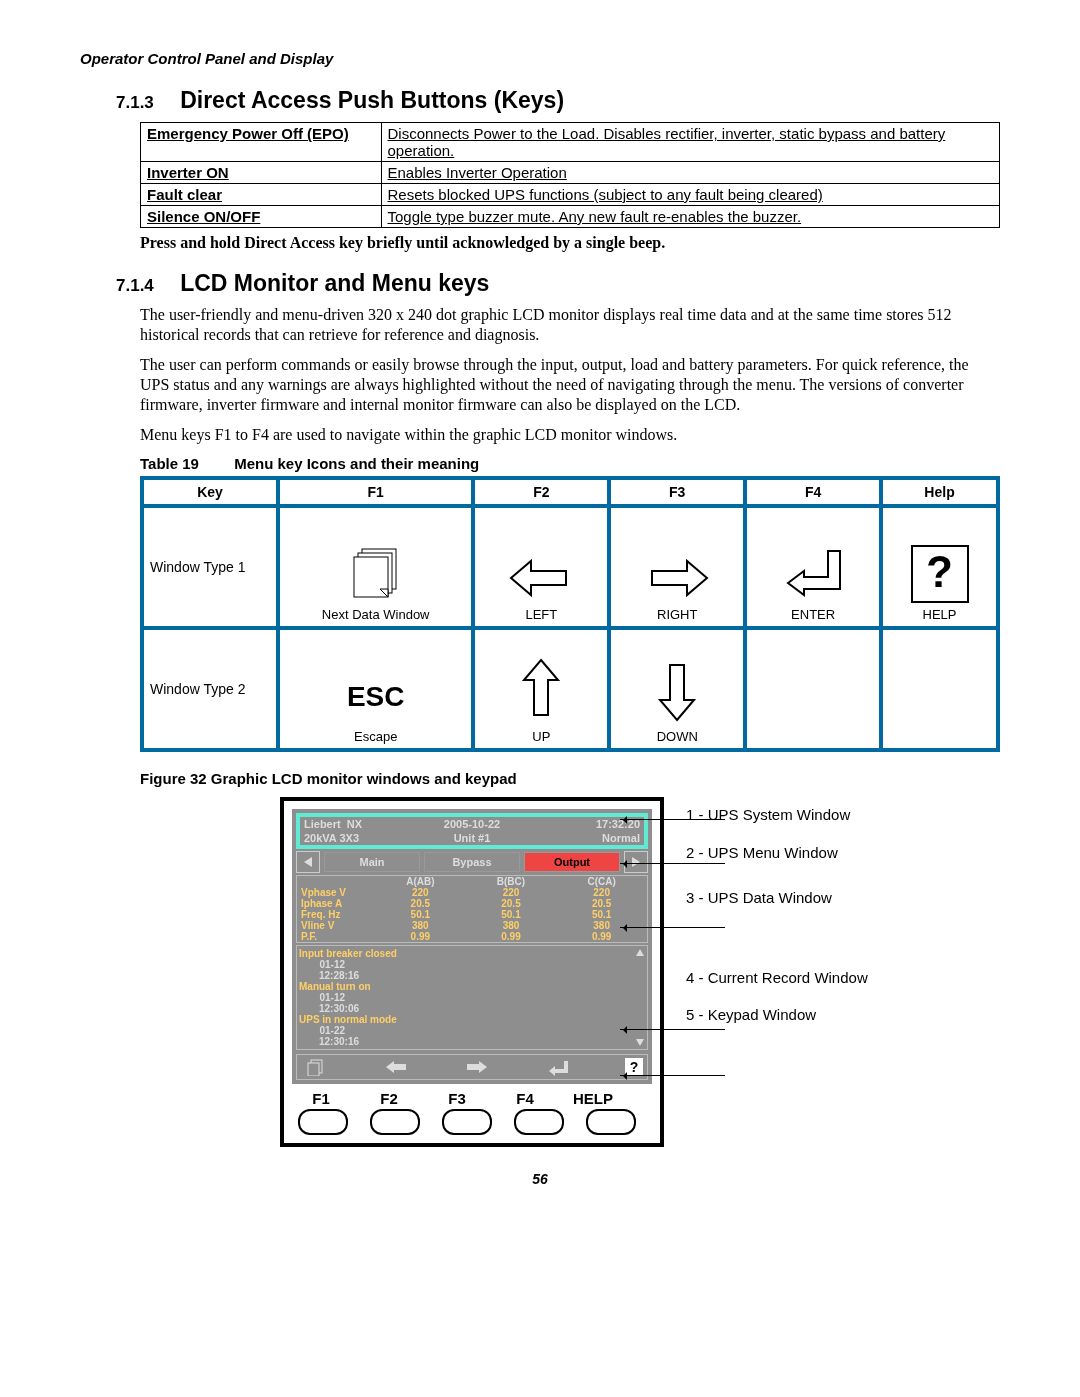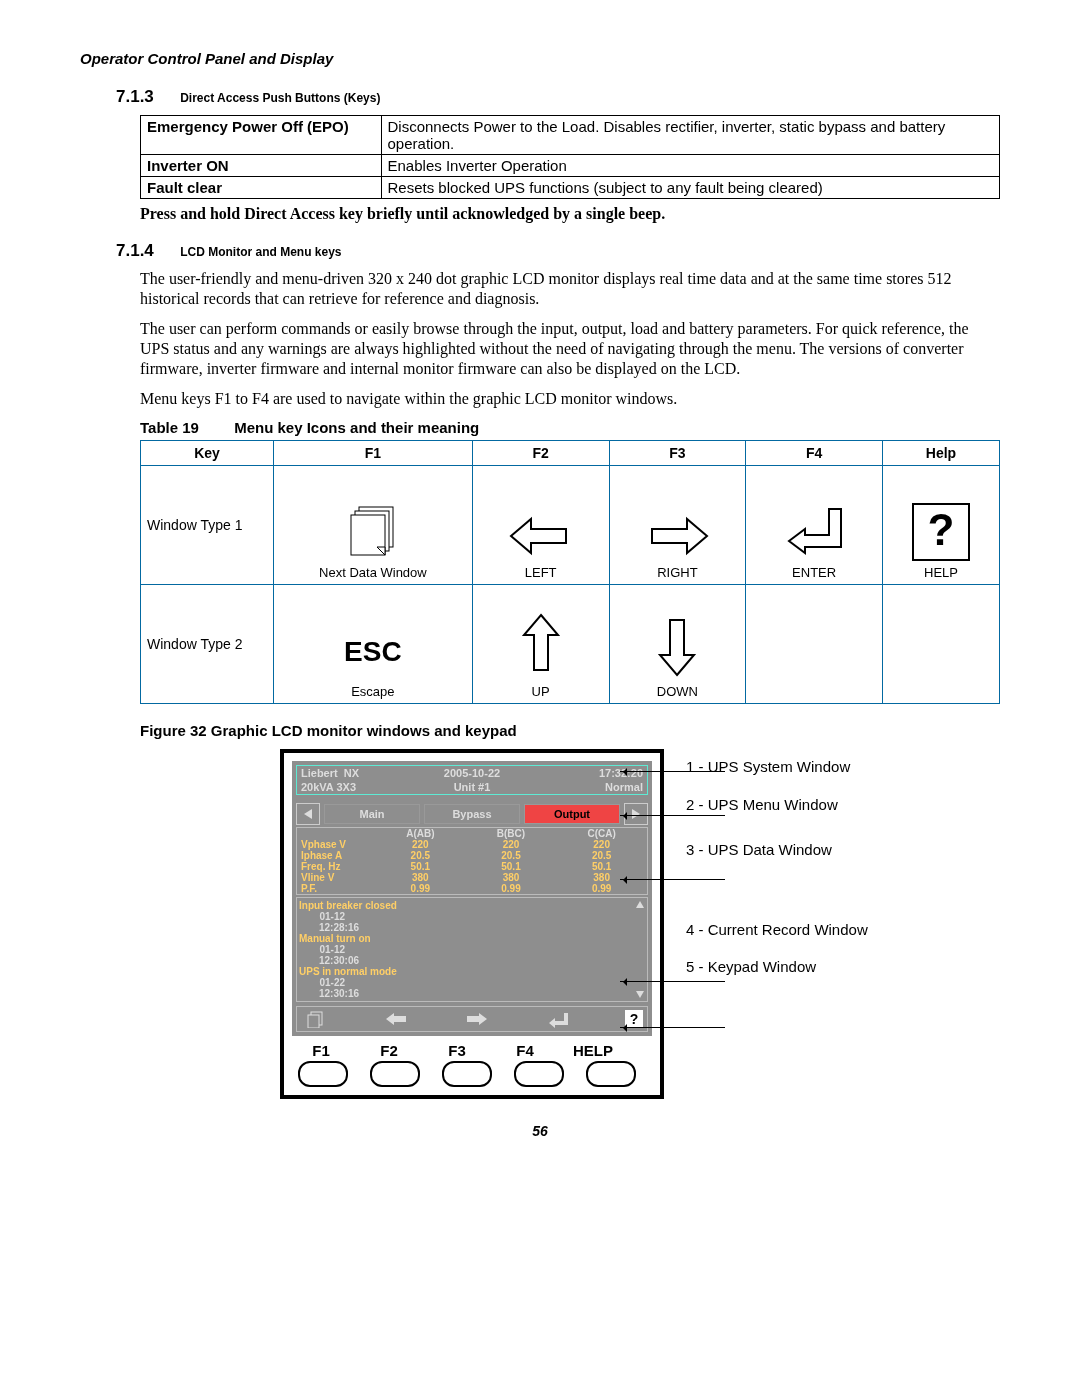--- a/index.html
+++ b/index.html
@@ -7,56 +7,57 @@
     font-size: 15px;
     color: #000;
     background: #fff;
     margin: 0;
     padding: 50px 80px 40px 80px;
     width: 1080px;
     box-sizing: border-box;
   }
   .header-title { font-style: italic; font-weight: bold; font-size: 15px; margin-bottom: 20px; }
   .section-num { font-weight: bold; font-size: 17px; display:inline-block; width:60px;margin-left:36px; }
-  .section-title { font-weight: bold; font-size: 12px; }
+  .section-title { font-weight: bold; font-size: 23px; }
   .section-row { margin: 18px 0 8px 0; }
   table.keys {
     border-collapse: collapse; width: 100%; margin: 8px 0 4px 60px; width: calc(100% - 60px);
     font-size: 15px;
+    text-decoration: underline;
   }
   table.keys td { border: 1px solid #000; padding: 2px 6px; vertical-align: top; }
   table.keys td.k { font-weight: bold; width: 28%; }
   .bold-note { font-family: Georgia, "Times New Roman", serif; font-weight: bold; margin: 6px 0 18px 60px; font-size: 16px;}
   .body-para { font-family: Georgia, "Times New Roman", serif; font-size: 16px; margin: 6px 0 10px 60px; line-height:1.25;}
   .tab-cap { font-weight: bold; margin: 10px 0 4px 60px; font-size:15px;}
   .tab-cap .lbl { display:inline-block; width:90px;}
 
   table.iconrows {
     border-collapse: collapse; margin-left:60px; width: calc(100% - 60px); font-size:14px;
   }
-  table.iconrows th, table.iconrows td { border:1px solid #0369a1; padding:4px 6px; text-align:center; }
+  table.iconrows th, table.iconrows td { border:4px solid #0369a1; padding:4px 6px; text-align:center; }
   table.iconrows th { font-weight:bold; }
   table.iconrows td.rowhdr { text-align:left; vertical-align:middle; width:120px; font-size:14px;}
   .iconcell { height:110px; position:relative;}
   .iconwrap { display:flex; flex-direction:column; align-items:center; justify-content:flex-end; height:100%;}
   .iconwrap .label { font-size:13px; margin-top:4px;}
   .esc { font-weight:bold; font-size:28px; }
 
   .figcap { font-weight:bold; margin:18px 0 10px 60px; font-size:15px;}
 
   
   .lcd-area { margin-left:200px; position:relative; width:640px;}
   .lcd-frame {
     width:360px; border:4px solid #000; padding:8px; background:#fff;
     position:relative;
   }
   .lcd-inner { background:#8e8e8e; padding:4px; }
   .lcd-row { display:flex; font-size:11px; font-weight:bold; color:#ddd; }
   .lcd-row > div { padding:1px 4px; }
-  .lcd-sys { border:1px solid #5eead4; margin-bottom:8px; }
+  .lcd-sys { border:4px solid #5eead4; margin-bottom:2px; }
   .lcd-sys .left { flex:1; } .lcd-sys .mid{flex:1;text-align:center;} .lcd-sys .right{flex:1;text-align:right;}
   .lcd-menu { display:flex; align-items:center; margin:2px 0; gap:4px;}
   .lcd-tab { flex:1; text-align:center; font-size:11px; font-weight:bold; padding:3px 0; border:1px solid #999; color:#ddd;}
   .lcd-tab.active { background:#ef4444; color:#000; }
   .lcd-arrow-btn { width:22px; height:20px; border:1px solid #ccc; display:flex;align-items:center;justify-content:center;}
   .lcd-data { border:1px solid #bbb; margin:2px 0; font-size:10px;}
   .lcd-data table { width:100%; border-collapse:collapse;}
   .lcd-data td { color:#ffcf66; padding:0 4px; font-weight:bold; font-size:10px;}
   .lcd-data td.hdr{ color:#ddd; text-align:center;}
   .lcd-data td.lab{ color:#ffcf66; text-align:left; width:70px;}
@@ -97,20 +98,24 @@
         <td class="k">Emergency Power Off (EPO)</td>
         <td>Disconnects Power to the Load. Disables rectifier, inverter, static bypass and battery operation.</td>
       </tr>
   <tr>
         <td class="k">Inverter ON</td>
         <td>Enables Inverter Operation</td>
       </tr>
   <tr>
         <td class="k">Fault clear</td>
         <td>Resets blocked UPS functions (subject to any fault being cleared)</td>
+      </tr>
+  <tr>
+        <td class="k">Silence ON/OFF</td>
+        <td>Toggle type buzzer mute. Any new fault re-enables the buzzer.</td>
       </tr>
 </tbody>
   </table>
 
 <div class="bold-note">Press and hold Direct Access key briefly until acknowledged by a single beep.</div>
 
 <div class="section-row">
   <span class="section-num">7.1.4</span>
   <span class="section-title">LCD Monitor and Menu keys</span>
 </div>

